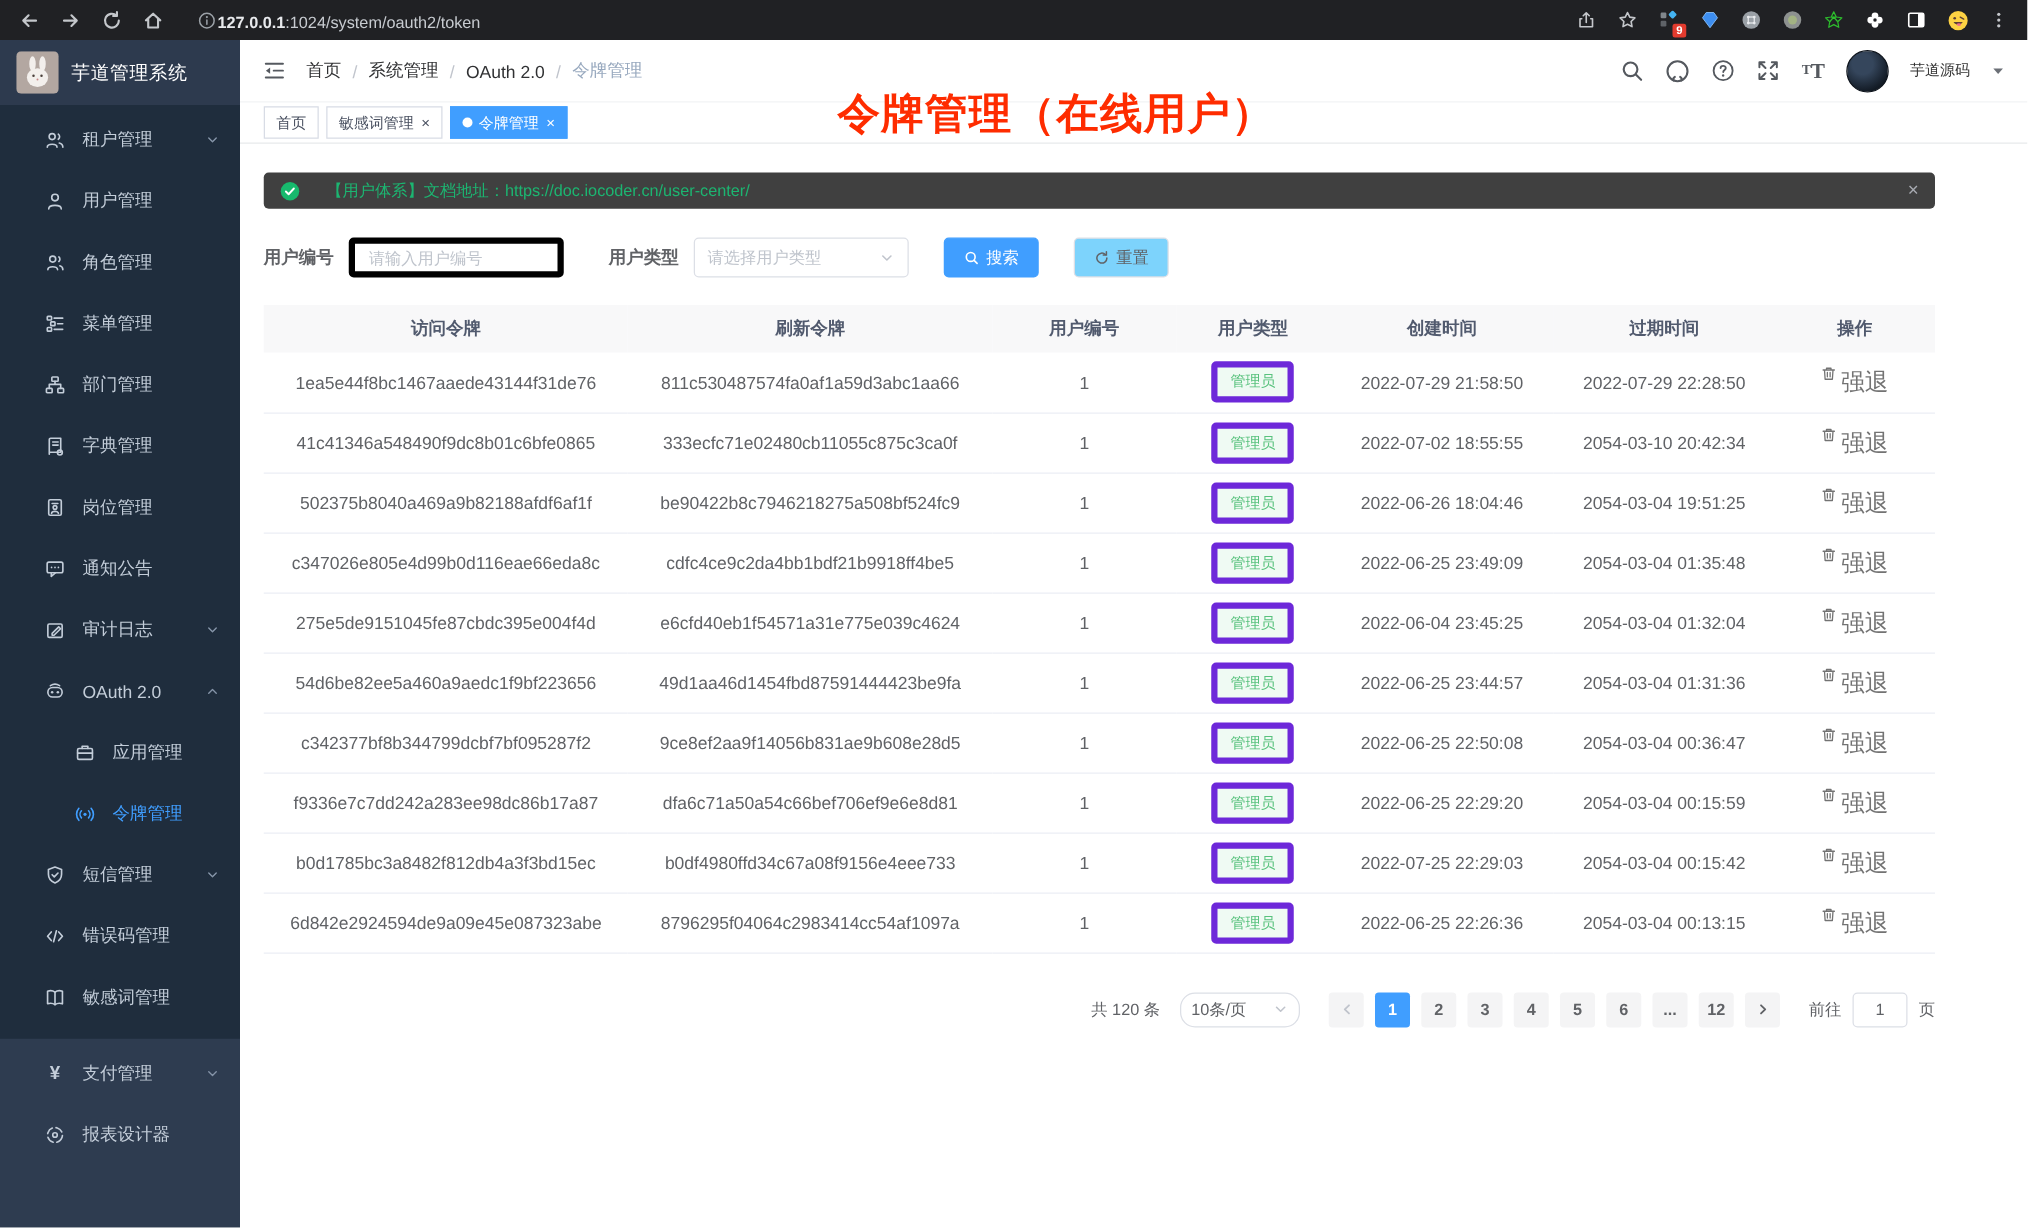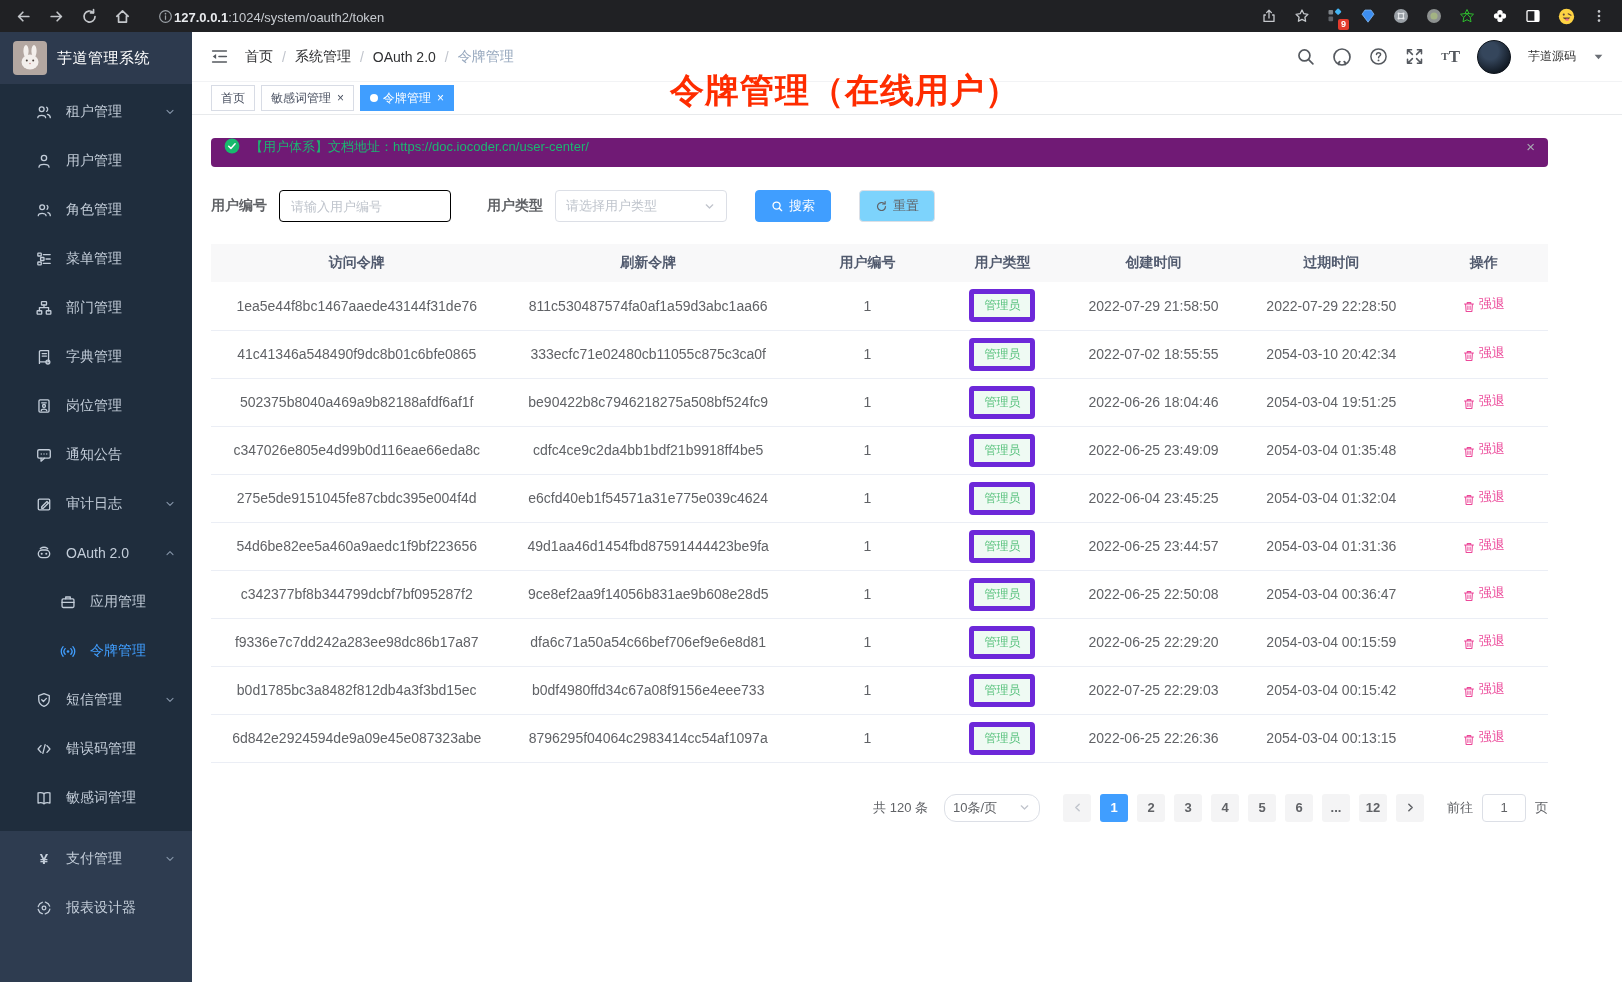--- a/index.html
+++ b/index.html
@@ -57,45 +57,45 @@
     border:1px solid #d8dce5;color:#495060;font-size:12px;cursor:pointer}
   .tag.active{background:#409eff;border-color:#409eff;color:#fff}
   .dot{width:8px;height:8px;border-radius:50%;background:#fff}
   .tag-x{font-size:12px;line-height:1;margin-left:1px}
 
   .annotation{position:absolute;left:478px;top:36px;font-size:34px;font-weight:700;
     color:#fe2c00;z-index:20;pointer-events:none;letter-spacing:1px;white-space:nowrap}
 
   
   .content{flex:1;padding:23px 74px 0 19px;overflow:hidden}
-  .alert{height:29px;background:#701a75;border-radius:4px;display:flex;
-    padding:0 13px;gap:10px;font-size:13px;color:#1cb571}
+  .alert{height:29px;background:#404040;border-radius:4px;display:flex;align-items:center;
+    padding:0 13px;gap:21px;font-size:13px;color:#1cb571}
   .alert a{color:#1cb571;text-decoration:none;cursor:pointer}
   .aclose{margin-left:auto;color:#a8abb2;font-size:15px;cursor:pointer}
 
   .filters{display:flex;align-items:center;margin-top:23px;font-size:14px;color:#606266}
   .filters label{font-weight:700;margin-right:12px}
-  .f-input{width:172px;height:32px;border:1px solid #000000;border-radius:4px;padding:0 11px;
+  .f-input{width:172px;height:32px;border:5px solid #000000;border-radius:4px;padding:0 11px;
     font-size:13px;color:#606266;outline:none;margin-right:36px;font-family:inherit}
   .f-input::placeholder{color:#bfc4cc}
   .f-select{width:172px;height:32px;border:1px solid #dcdfe6;border-radius:4px;display:flex;
     align-items:center;justify-content:space-between;padding:0 10px;cursor:pointer;margin-right:28px}
   .f-select .ph{color:#bfc4cc;font-size:13px}
   .schev{color:#c0c4cc;display:flex}
   .btn{height:32px;border-radius:4px;font-size:13px;display:inline-flex;align-items:center;
     gap:5px;padding:0 15px;cursor:pointer;border:1px solid transparent;font-family:inherit}
   .btn-primary{background:#409eff;color:#fff;border-color:#409eff}
   .btn-plain{background:#7dd3fc;color:#606266;border-color:#dcdfe6;margin-left:28px}
 
   table{width:100%;border-collapse:collapse;margin-top:22px;font-size:14px;color:#606266;text-align:center}
   thead th{background:#f8f8f9;height:38px;font-weight:600;color:#515a6e;font-size:14px}
   tbody td{height:48px;border-bottom:1px solid #ebeef5}
   .badge{display:inline-block;padding:3px 10px;font-size:12px;color:#58c27d;background:#effaf3;
     border:5px solid #6d28d9;border-radius:4px}
-  .action{color:#ec4899;font-size:13px;display:inline-flex;align-items:flex-end;gap:4px;cursor:pointer}
+  .action{color:#737373;font-size:19px;display:inline-flex;align-items:flex-start;gap:4px;cursor:pointer}
 
   .pagebar{display:flex;align-items:center;justify-content:flex-end;gap:9px;margin-top:31px;
     font-size:13px;color:#606266}
   .ptotal{margin-right:7px}
   .psize{width:96px;height:28px;border:1px solid #dcdfe6;border-radius:12px;display:flex;
     align-items:center;justify-content:space-between;padding:0 8px;cursor:pointer;margin-right:14px}
   .pbtn{min-width:28px;height:28px;padding:0 4px;border-radius:3px;background:#f4f4f5;display:inline-flex;
     align-items:center;justify-content:center;font-weight:700;color:#606266;cursor:pointer}
   .pbtn.active{background:#409eff;color:#fff}
   .pbtn.prev{color:#c0c4cc}

